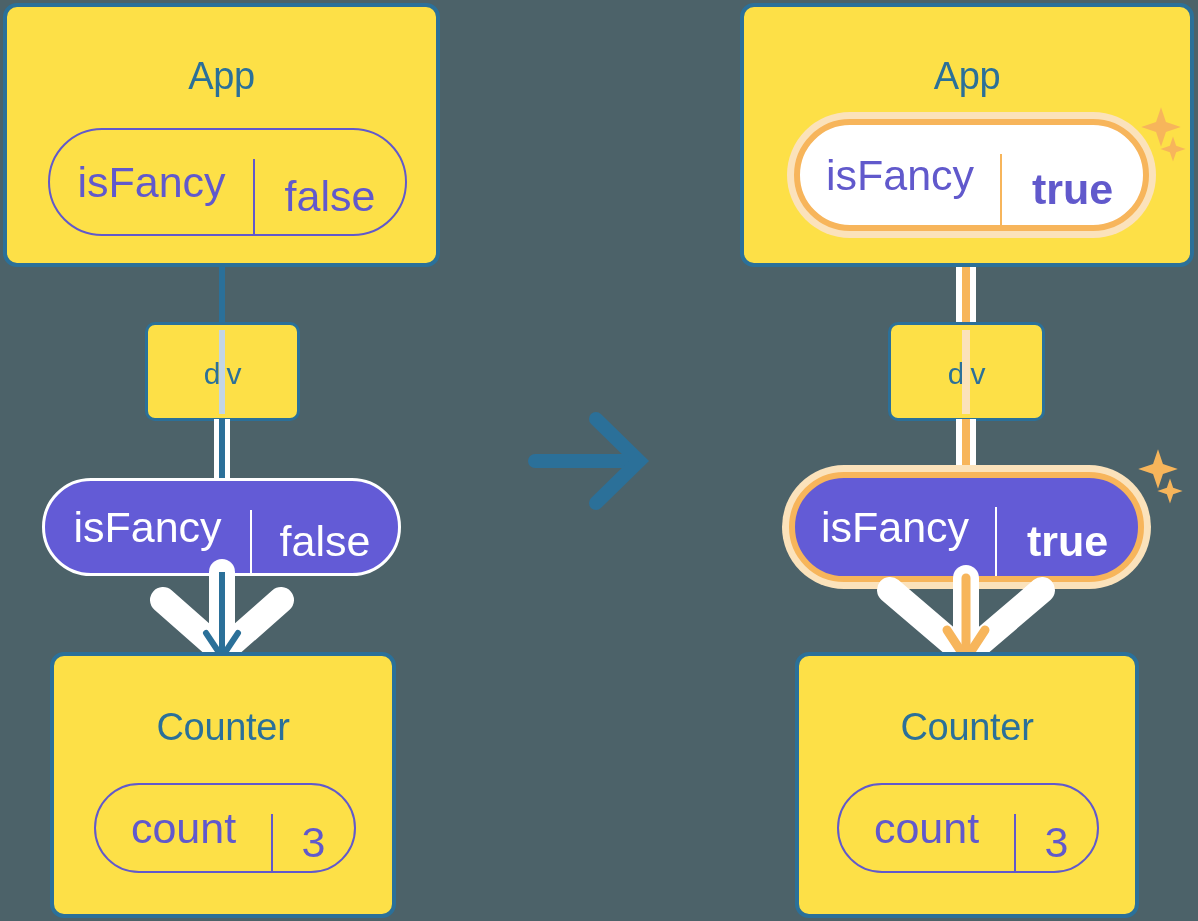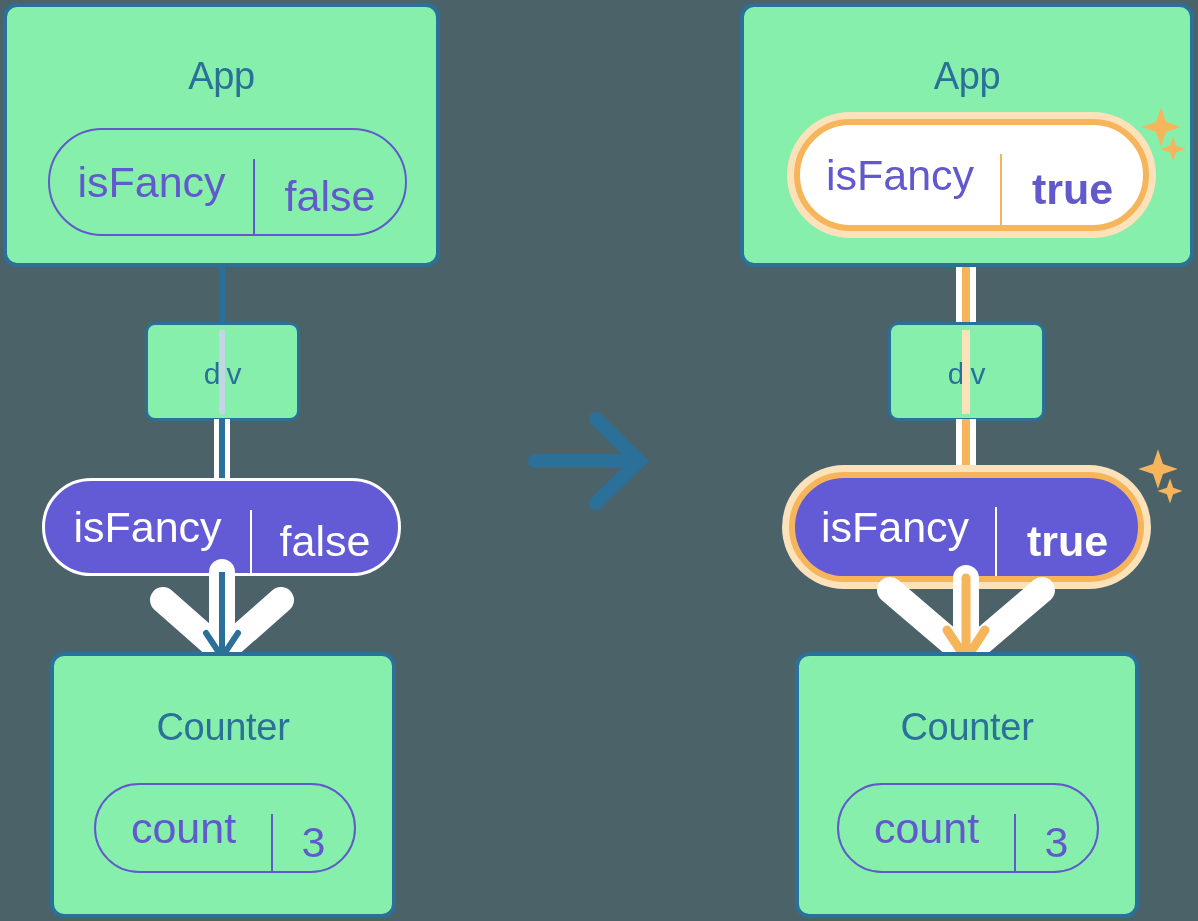--- a/index.html
+++ b/index.html
@@ -9,21 +9,21 @@
     font-family:"Liberation Sans","DejaVu Sans",sans-serif;
     overflow:hidden;
   }
   #stage{position:relative;width:1198px;height:921px;}
   svg.layer{position:absolute;left:0;top:0;width:1198px;height:921px;}
   .panel{position:absolute;}
 
   
   .cbox{
     position:absolute;
-    background:#86efac;
+    background:#fde047;
     border:4px solid #2b7099;
     border-radius:14px;
     box-sizing:border-box;
   }
   .cbox.small{border-radius:10px;border-width:3px;}
   .boxtitle{
     position:absolute;left:0;right:0;
     text-align:center;
     color:#2b7099;
     font-size:38px;

